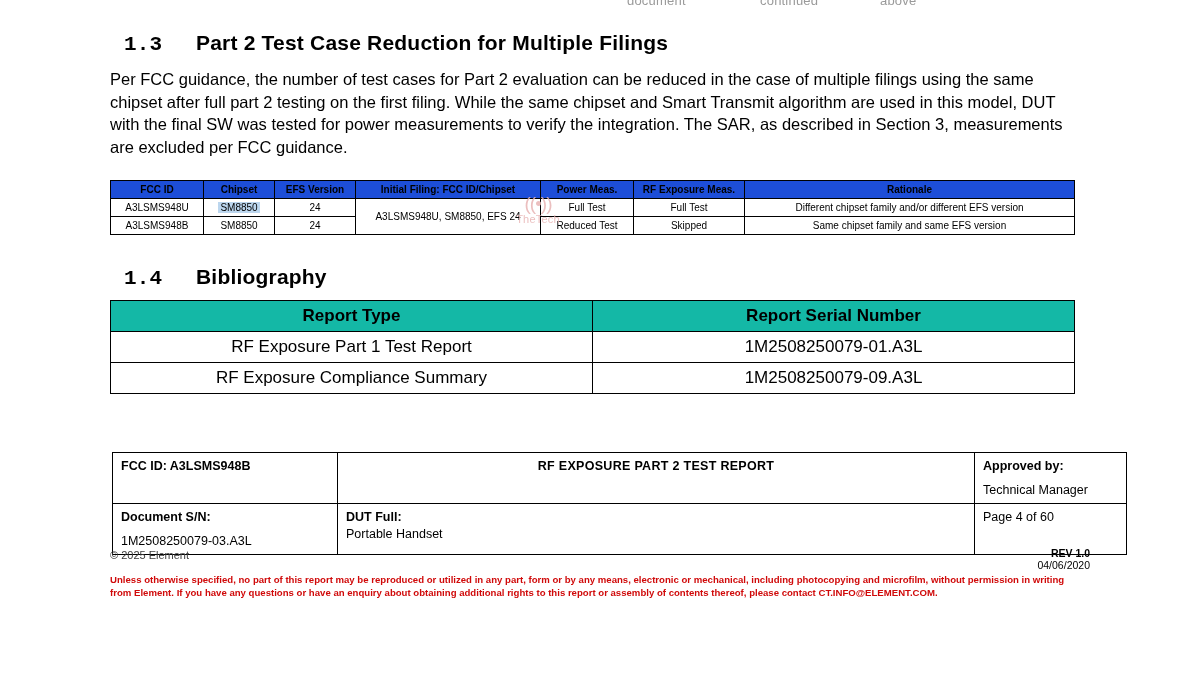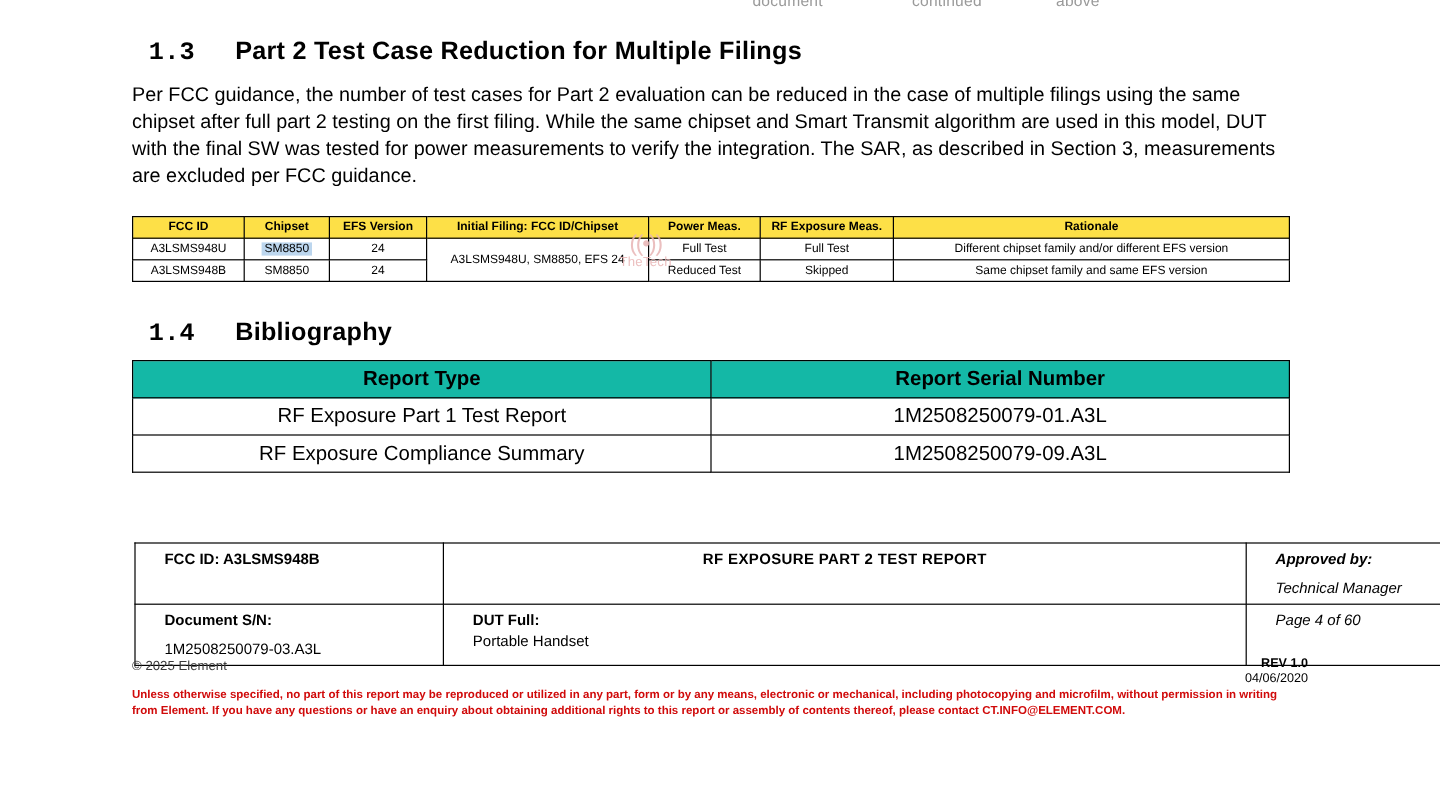--- a/index.html
+++ b/index.html
@@ -77,21 +77,21 @@
     table-layout: fixed;
   }
   .tbl1 th, .tbl1 td {
     border: 1px solid #000;
     padding: 1px 2px;
     text-align: center;
     vertical-align: middle;
     height: 15px;
   }
   .tbl1 thead th {
-    background: #fde047;
+    background: #1d4ed8;
     font-weight: bold;
     font-size: 10px;
   }
   .tbl1 td { font-size: 10px; }
   .tbl1 td.rationale { text-align: center; }
   .c-fccid { width: 88px; }
   .c-chip { width: 66px; }
   .c-efs { width: 76px; }
   .c-init { width: 180px; }
   .c-pm { width: 88px; }
@@ -128,26 +128,26 @@
     position: absolute;
     left: 112px;
     top: 452px;
     width: 963px;
     border-collapse: collapse;
     font-size: 12.5px;
     table-layout: fixed;
   }
   .footer-tbl td {
     border: 1px solid #000;
-    padding: 6px 24px;
+    padding: 6px 8px;
     vertical-align: top;
   }
   .f-left { width: 208px; }
   .f-mid  { width: 620px; }
-  .f-right{ width: 135px; font-style: italic; }
+  .f-right{ width: 135px; }
   .f-center {
     text-align: center;
     font-weight: bold;
     font-size: 12.5px;
     letter-spacing: .3px;
     vertical-align: middle;
   }
   .f-bold { font-weight: bold; }
   .f-line2 { margin-top: 10px; font-weight: normal; }
   .f-right-cell { font-weight: bold; }

